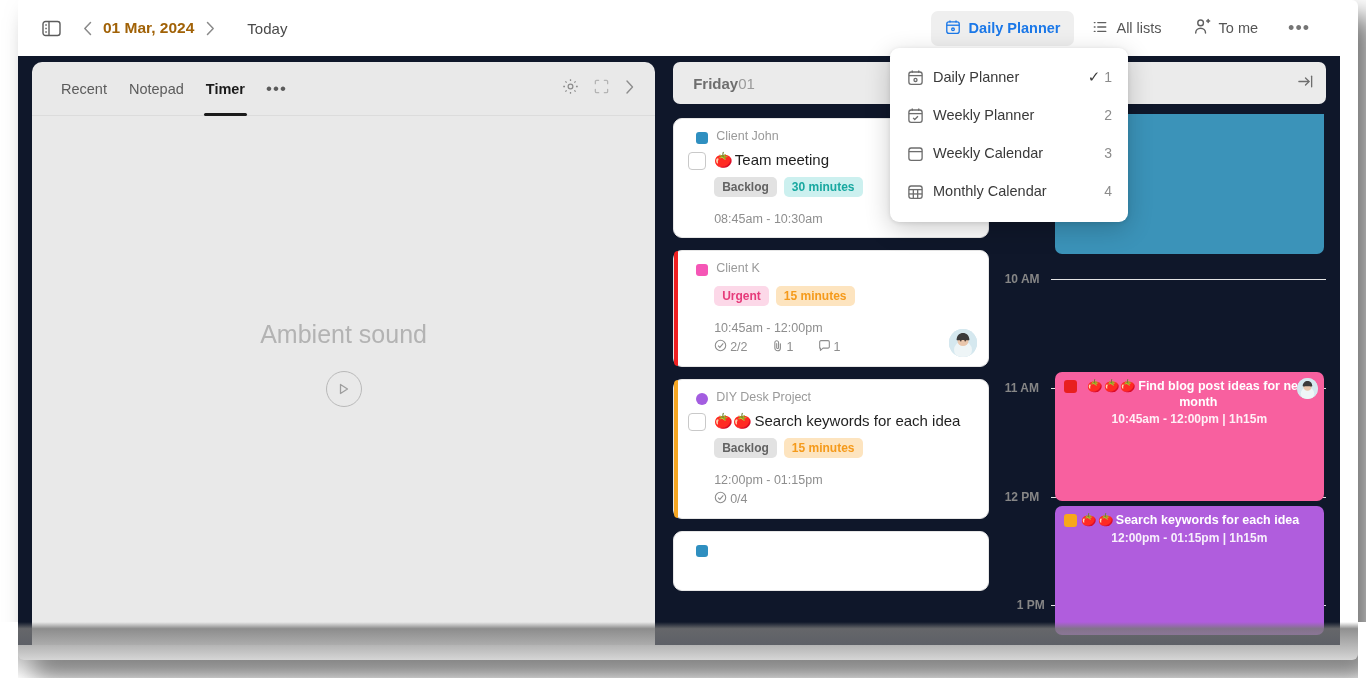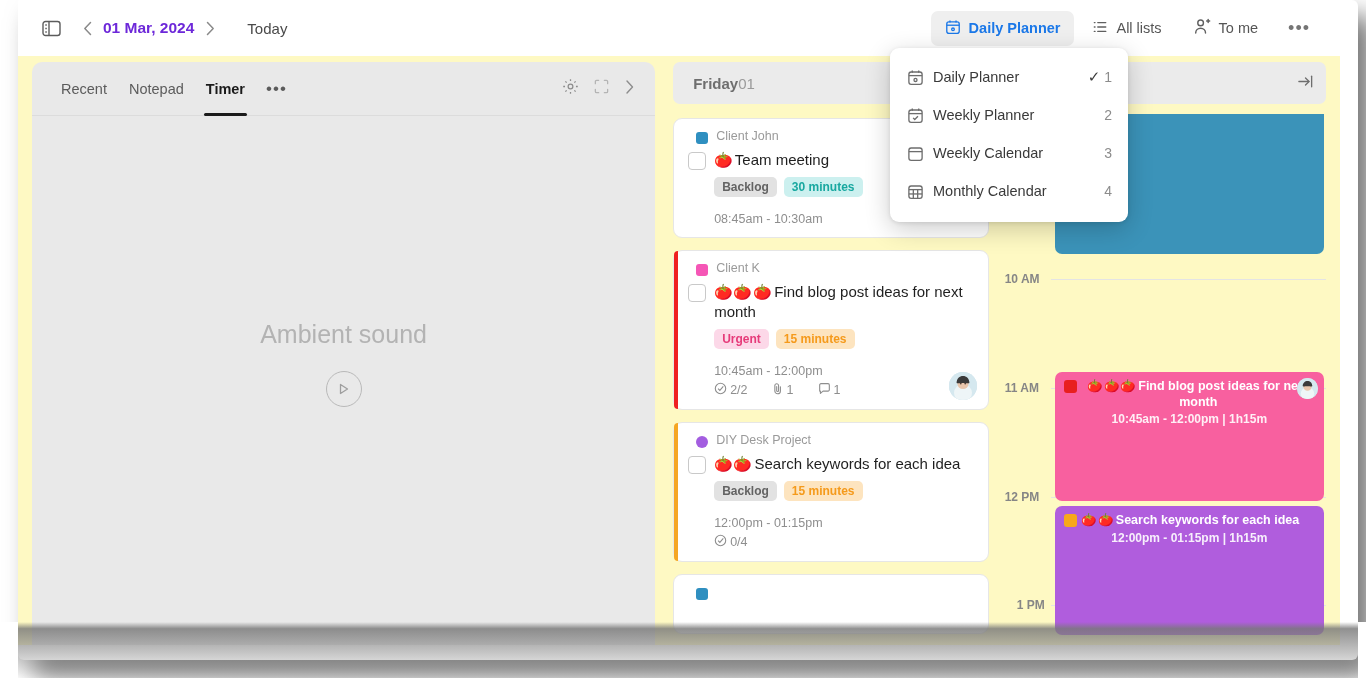--- a/index.html
+++ b/index.html
@@ -45,21 +45,21 @@
     color: #5c5c5c;
   }
   #sidebar-toggle { margin-left: 18px; }
   #nav-prev, #nav-next {
     width: 26px; height: 26px;
     display: flex; align-items: center; justify-content: center;
     color: #8a8a8a; font-size: 17px;
   }
   #nav-prev { margin-left: 8px; }
   #current-date {
-    font-size: 15.5px; font-weight: bold; color: #6d28d9;
+    font-size: 15.5px; font-weight: bold; color: #a16207;
     margin: 0 3px;
   }
   #today-btn {
     font-size: 15px; color: #4a4a4a; margin-left: 24px;
   }
   #topbar-right {
     margin-left: auto; display: flex; align-items: center;
     gap: 4px; padding-right: 18px;
   }
   .tb-chip {
@@ -71,21 +71,21 @@
     background: #efefef; color: #1b78e8; font-weight: bold;
   }
   #view-chip svg { stroke: #1b78e8; }
   #more-topbar { font-size: 18px; color: #757575; letter-spacing: 1px;
     padding: 6px 12px; }
 
   
   #body-area {
     position: absolute; left: 0; top: 56px;
     width: 100%; height: 589px;
-    background: #fef9c3;
+    background: #0f172a;
     display: flex;
   }
 
   
   #left-panel {
     position: relative;
     margin: 6px 0 0 14px;
     width: 636px; height: 100%;
     background: #e9e9e9;
     border-top-left-radius: 10px;
@@ -468,24 +468,20 @@
             <span class="tag tag-backlog">Backlog</span>
             <span class="tag tag-teal">30 minutes</span>
           </div>
           <div class="tc-time">08:45am - 10:30am</div>
         </div>
 
         <div class="task-card accent accent-red">
           <div class="tc-project">
             <span class="proj-dot square" style="background:#f556b6"></span>
             <span>Client K</span>
-          </div>
-          <div class="tc-main">
-            <div class="tc-checkbox"></div>
-            <div class="tc-title"><span class="tomatoes">🍅🍅🍅</span><span>Find blog post ideas for next month</span></div>
           </div>
           <div class="tc-tags">
             <span class="tag tag-urgent">Urgent</span>
             <span class="tag tag-orange">15 minutes</span>
           </div>
           <div class="tc-time">10:45am - 12:00pm</div>
           <div class="tc-meta">
             <span class="meta-item">
               <span>
                 <svg width="13" height="13" viewBox="0 0 14 14" fill="none" stroke="#8e8e8e" stroke-width="1.2">

